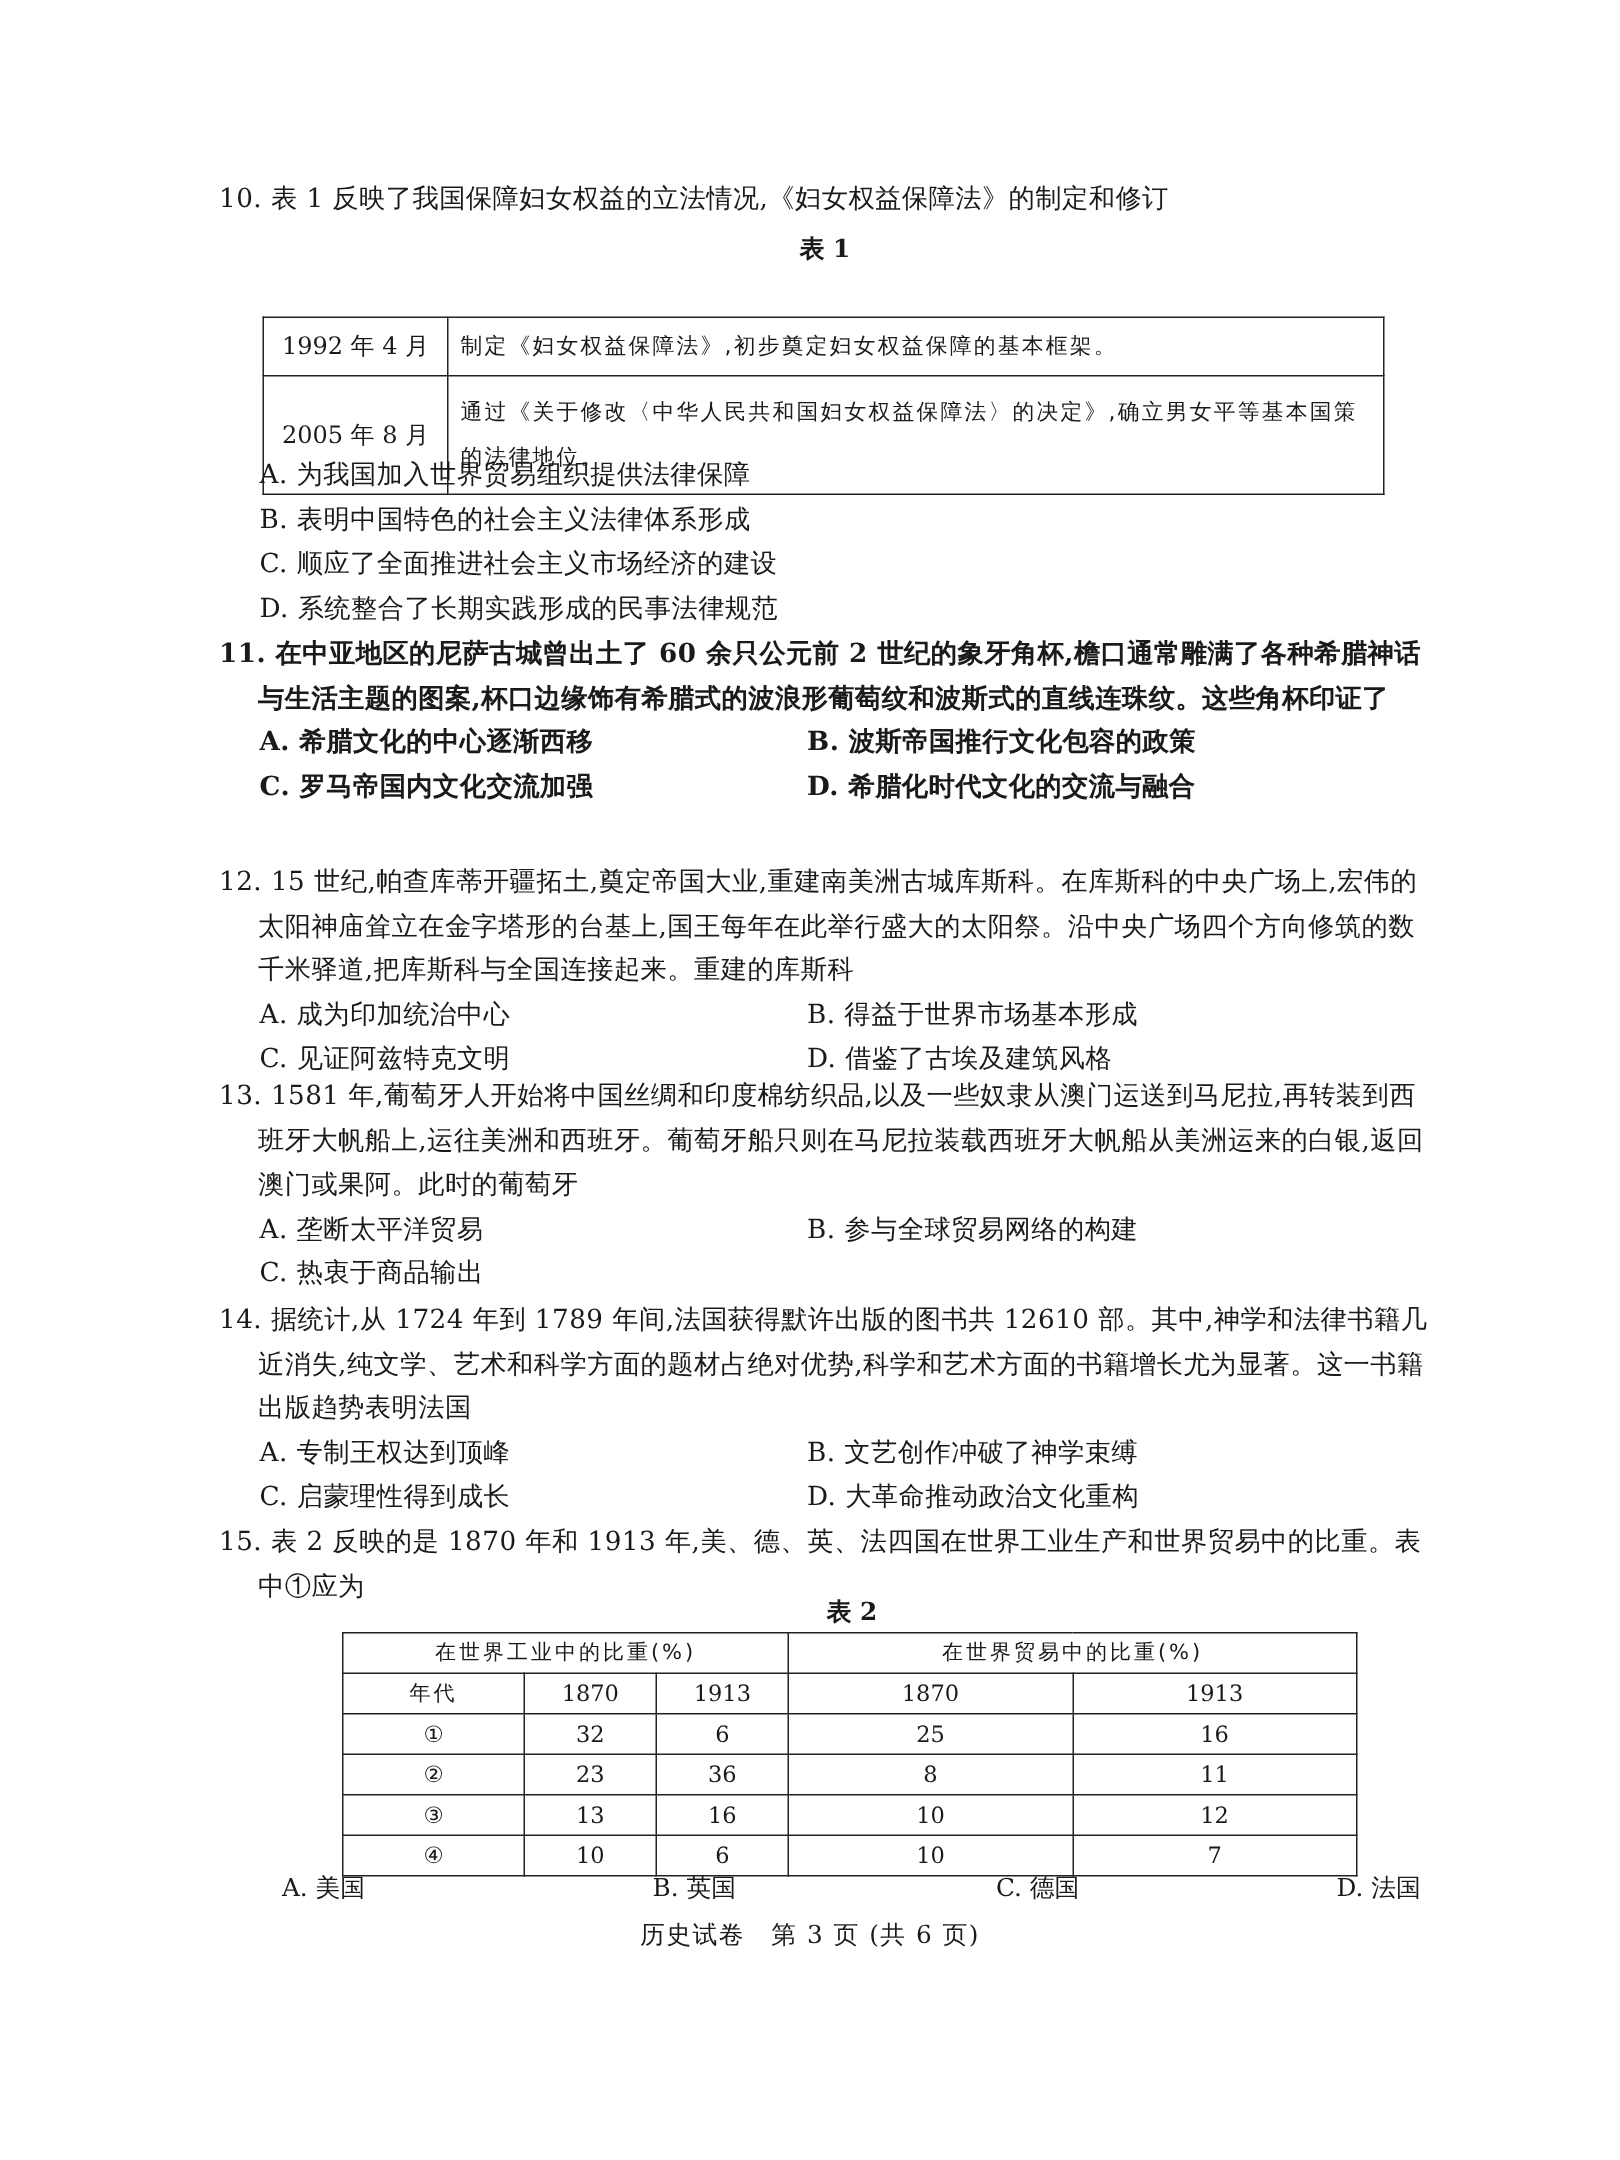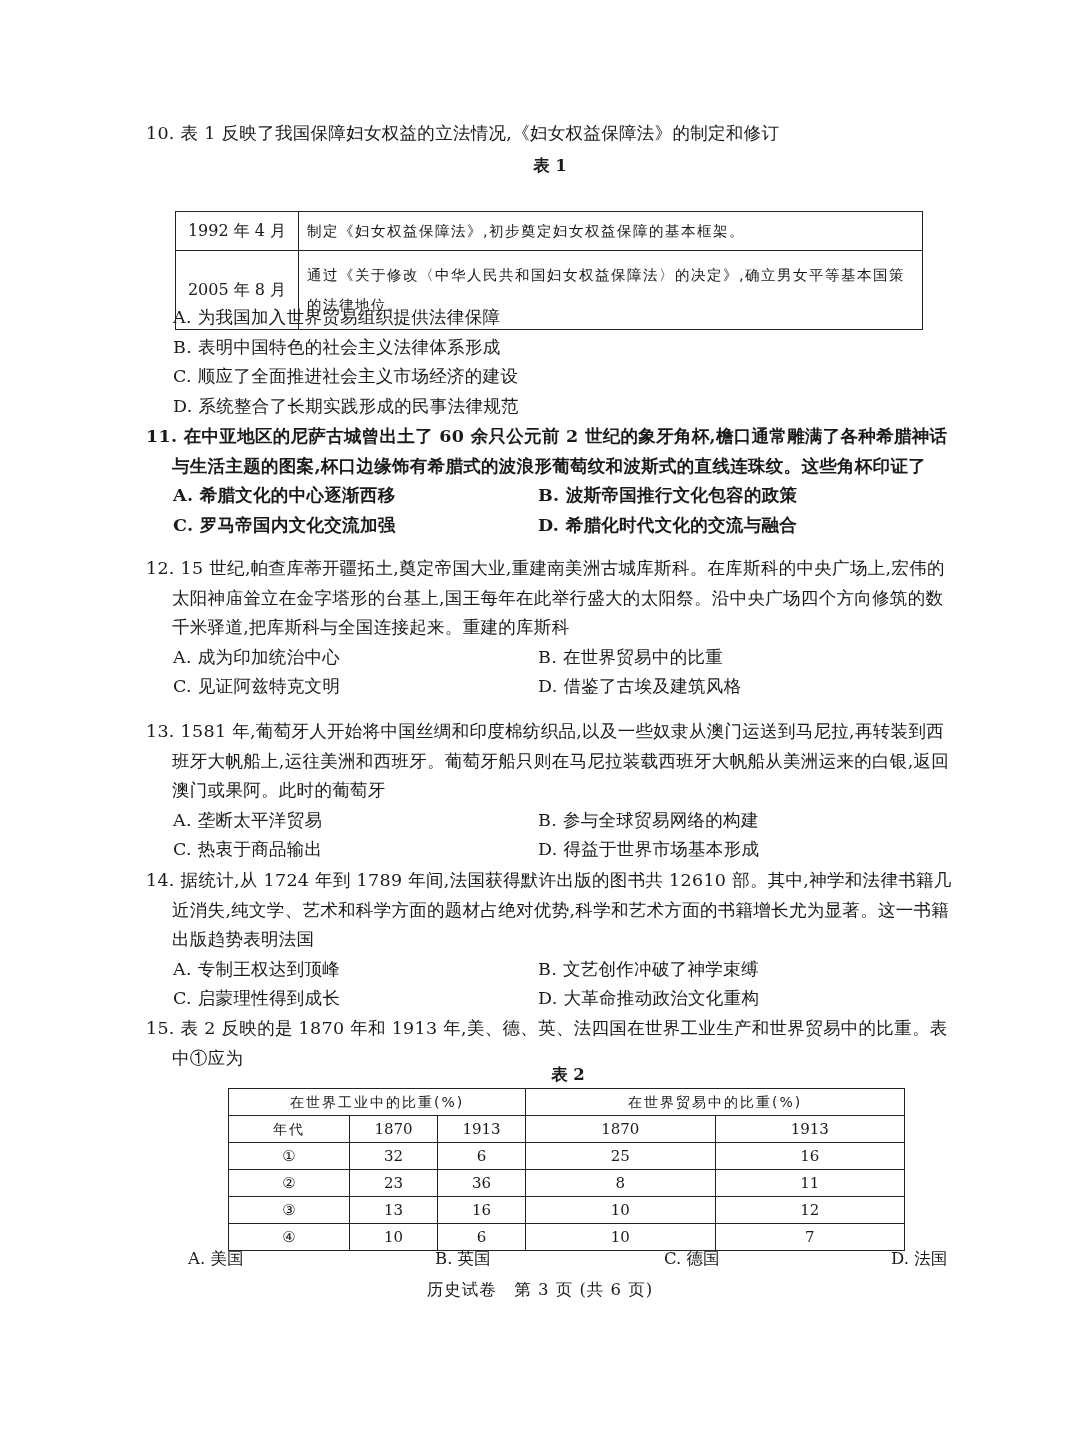--- a/index.html
+++ b/index.html
@@ -62,41 +62,40 @@
     <div class="opt-row">
       <span class="opt">A. 希腊文化的中心逐渐西移</span>
       <span class="opt">B. 波斯帝国推行文化包容的政策</span>
     </div>
     <div class="opt-row">
       <span class="opt">C. 罗马帝国内文化交流加强</span>
       <span class="opt">D. 希腊化时代文化的交流与融合</span>
     </div>
   </div>
 
-  <div class="q" style="top:554px;">
+  <div class="q" style="top:574px;">
     <span class="stem">12. 15 世纪,帕查库蒂开疆拓土,奠定帝国大业,重建南美洲古城库斯科。在库斯科的中央广场上,宏伟的太阳神庙耸立在金字塔形的台基上,国王每年在此举行盛大的太阳祭。沿中央广场四个方向修筑的数千米驿道,把库斯科与全国连接起来。重建的库斯科</span>
     <div class="opt-row">
       <span class="opt">A. 成为印加统治中心</span>
-      <span class="opt">B. 在世界贸易中的比重</span>
+      <span class="opt">B. 得益于世界市场基本形成</span>
     </div>
     <div class="opt-row">
       <span class="opt">C. 见证阿兹特克文明</span>
       <span class="opt">D. 借鉴了古埃及建筑风格</span>
     </div>
   </div>
 
   <div class="q" style="top:717px;">
     <span class="stem">13. 1581 年,葡萄牙人开始将中国丝绸和印度棉纺织品,以及一些奴隶从澳门运送到马尼拉,再转装到西班牙大帆船上,运往美洲和西班牙。葡萄牙船只则在马尼拉装载西班牙大帆船从美洲运来的白银,返回澳门或果阿。此时的葡萄牙</span>
     <div class="opt-row">
       <span class="opt">A. 垄断太平洋贸易</span>
       <span class="opt">B. 参与全球贸易网络的构建</span>
     </div>
     <div class="opt-row">
       <span class="opt">C. 热衷于商品输出</span>
-      <span class="opt">D. 得益于世界市场基本形成</span>
     </div>
   </div>
 
   <div class="q" style="top:866px;">
     <span class="stem">14. 据统计,从 1724 年到 1789 年间,法国获得默许出版的图书共 12610 部。其中,神学和法律书籍几近消失,纯文学、艺术和科学方面的题材占绝对优势,科学和艺术方面的书籍增长尤为显著。这一书籍出版趋势表明法国</span>
     <div class="opt-row">
       <span class="opt">A. 专制王权达到顶峰</span>
       <span class="opt">B. 文艺创作冲破了神学束缚</span>
     </div>
     <div class="opt-row">

